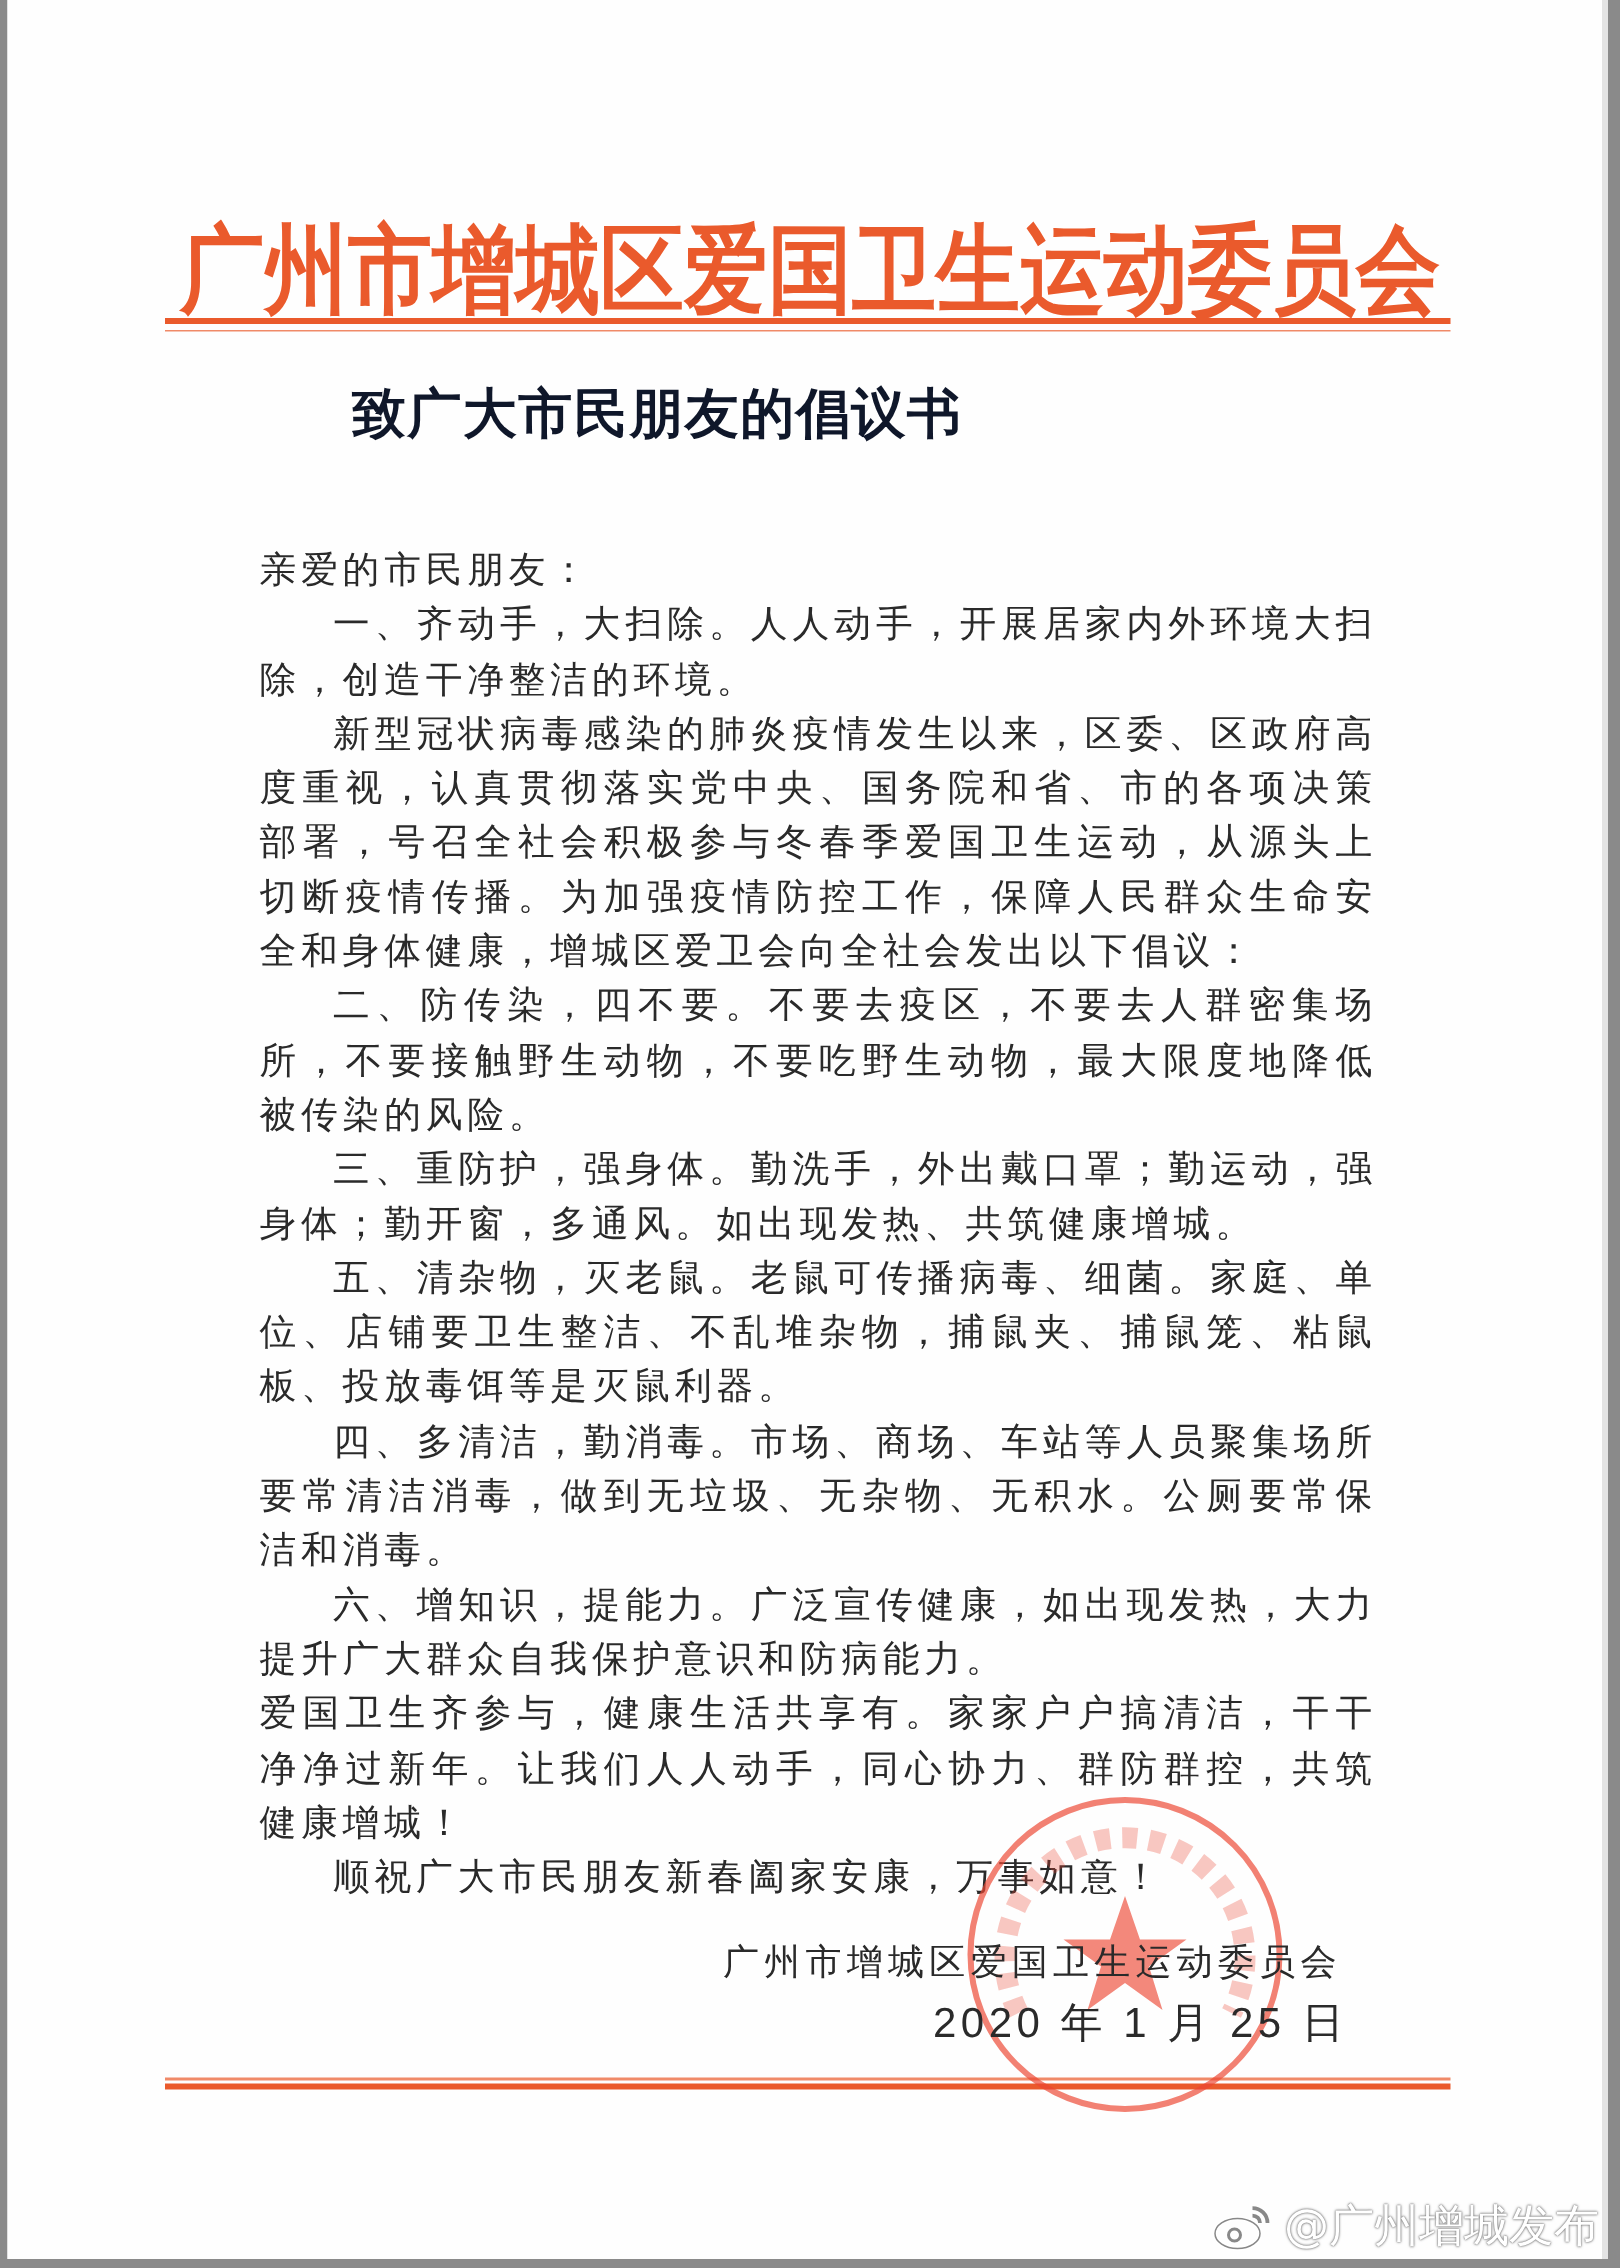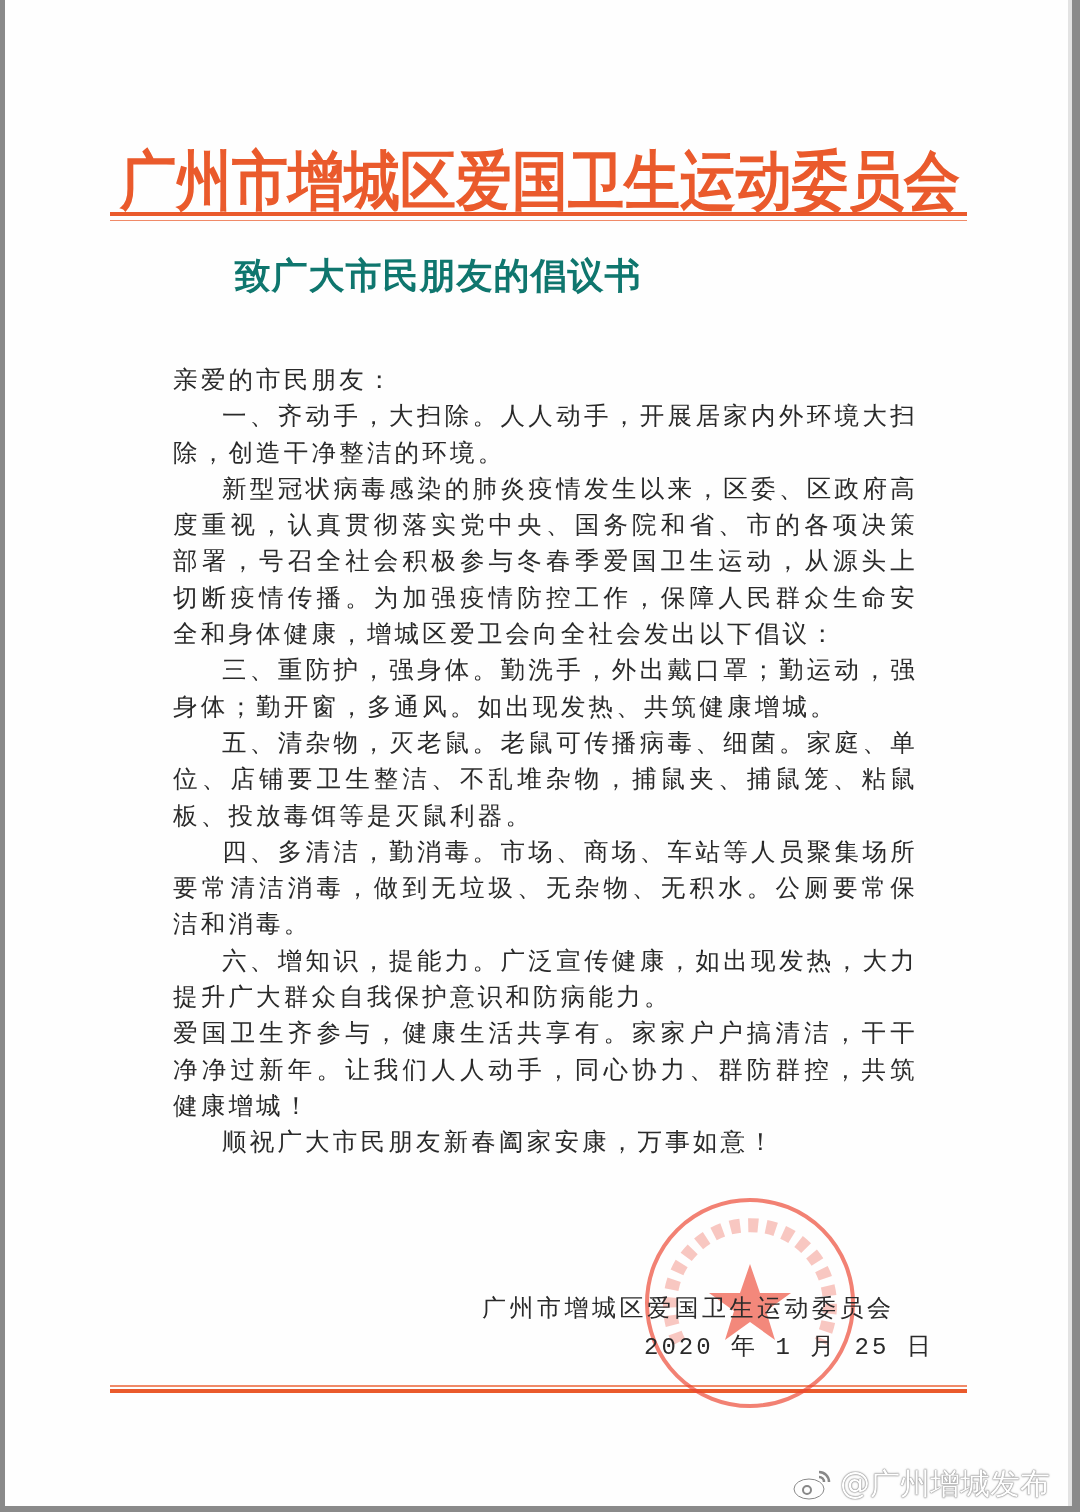--- a/index.html
+++ b/index.html
@@ -23,52 +23,52 @@
     transform:scaleY(1.15); transform-origin:center top;
   }
   .rule { position:absolute; left:110px; width:857px; background:#ea5a2c; }
   .rule.top-thick { top:212px; height:4px; }
   .rule.top-thin { top:220px; height:1px; background:#f08a68; }
   .rule.bot-thin { top:1385px; height:2px; background:#f08a68; }
   .rule.bot-thick { top:1389px; height:4px; }
 
   .doc-title {
     position:absolute; left:0; top:252px; width:876px; text-align:center;
-    font-size:36px; font-weight:bold; color:#0f766e; letter-spacing:1px;
+    font-size:36px; font-weight:bold; color:#0f172a; letter-spacing:1px;
   }
 
   .body-text {
     position:absolute; left:173px; top:362px; width:745px;
     font-family:"DejaVu Sans", sans-serif;
     font-size:24.5px; line-height:36.3px; color:#2a2a2a;
     letter-spacing:3.2px; text-align:justify;
   }
   .body-text p { margin:0; }
   .body-text .indent { text-indent:2em; }
 
   .sig-org {
     position:absolute; left:482px; top:1292px; width:440px;
     font-family:"DejaVu Sans", sans-serif; font-size:24px; color:#2a2a2a;
     letter-spacing:3.5px; z-index:3; white-space:nowrap;
   }
   .sig-date {
-    position:absolute; left:644px; top:1330px; width:260px;
-    font-family:Liberation Mono, monospace; font-size:24px; color:#2a2a2a;
+    position:absolute; left:622px; top:1330px; width:260px;
+    font-family:Liberation Sans, sans-serif; font-size:28px; color:#2a2a2a;
     letter-spacing:3px; z-index:3; white-space:nowrap;
   }
 
   .seal {
     position:absolute; left:645px; top:1198px; width:210px; height:210px;
     border-radius:50%; border:4px solid rgba(236,70,50,0.8);
     box-sizing:border-box; z-index:2; opacity:0.85;
   }
   .seal svg { position:absolute; left:0; top:0; }
 
   .watermark {
-    position:absolute; right:30px; top:1464px; height:40px;
+    position:absolute; right:14px; top:1464px; height:40px;
     display:flex; align-items:center; gap:6px; z-index:4;
     color:#ffffff; font-family:"DejaVu Sans", sans-serif; font-size:30px;
     text-shadow:0 0 2px #7a7a7a, 0 0 1px #555;
   }
   .watermark .weibo-icon { width:42px; height:36px; }
 </style>
 </head>
 <body>
 
 <div class="frame-left"></div>
@@ -81,20 +81,21 @@
 <div class="org-title">广州市增城区爱国卫生运动委员会</div>
 <div class="rule top-thick"></div>
 <div class="rule top-thin"></div>
 
 <div class="doc-title">致广大市民朋友的倡议书</div>
 
 <div class="body-text">
   <p>亲爱的市民朋友：</p>
   <p class="indent">一、齐动手，大扫除。人人动手，开展居家内外环境大扫除，创造干净整洁的环境。</p>
   <p class="indent">新型冠状病毒感染的肺炎疫情发生以来，区委、区政府高度重视，认真贯彻落实党中央、国务院和省、市的各项决策部署，号召全社会积极参与冬春季爱国卫生运动，从源头上切断疫情传播。为加强疫情防控工作，保障人民群众生命安全和身体健康，增城区爱卫会向全社会发出以下倡议：</p>
+  <p class="indent">二、防传染，四不要。不要去疫区，不要去人群密集场所，不要接触野生动物，不要吃野生动物，最大限度地降低被传染的风险。</p>
   <p class="indent">三、重防护，强身体。勤洗手，外出戴口罩；勤运动，强身体；勤开窗，多通风。如出现发热、共筑健康增城。</p>
   <p class="indent">五、清杂物，灭老鼠。老鼠可传播病毒、细菌。家庭、单位、店铺要卫生整洁、不乱堆杂物，捕鼠夹、捕鼠笼、粘鼠板、投放毒饵等是灭鼠利器。</p>
   <p class="indent">四、多清洁，勤消毒。市场、商场、车站等人员聚集场所要常清洁消毒，做到无垃圾、无杂物、无积水。公厕要常保洁和消毒。</p>
   <p class="indent">六、增知识，提能力。广泛宣传健康，如出现发热，大力提升广大群众自我保护意识和防病能力。</p>
   <p>爱国卫生齐参与，健康生活共享有。家家户户搞清洁，干干净净过新年。让我们人人动手，同心协力、群防群控，共筑健康增城！</p>
   <p class="indent">顺祝广大市民朋友新春阖家安康，万事如意！</p>
 </div>
 
 <div class="seal">
   <svg width="202" height="202" viewBox="0 0 202 202">

